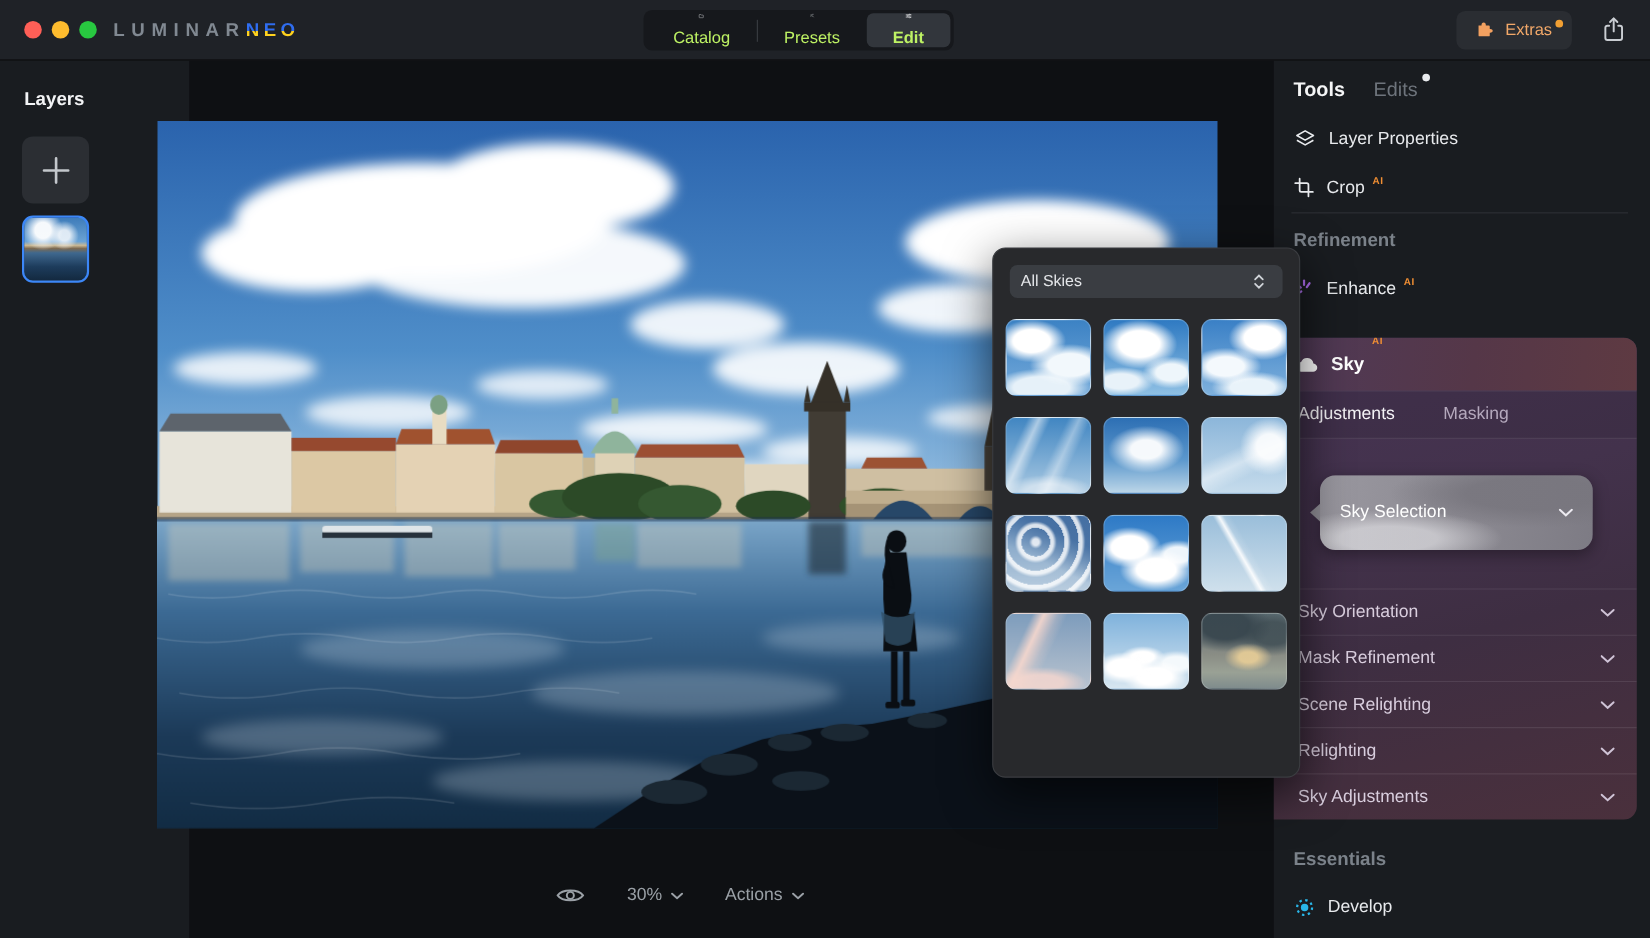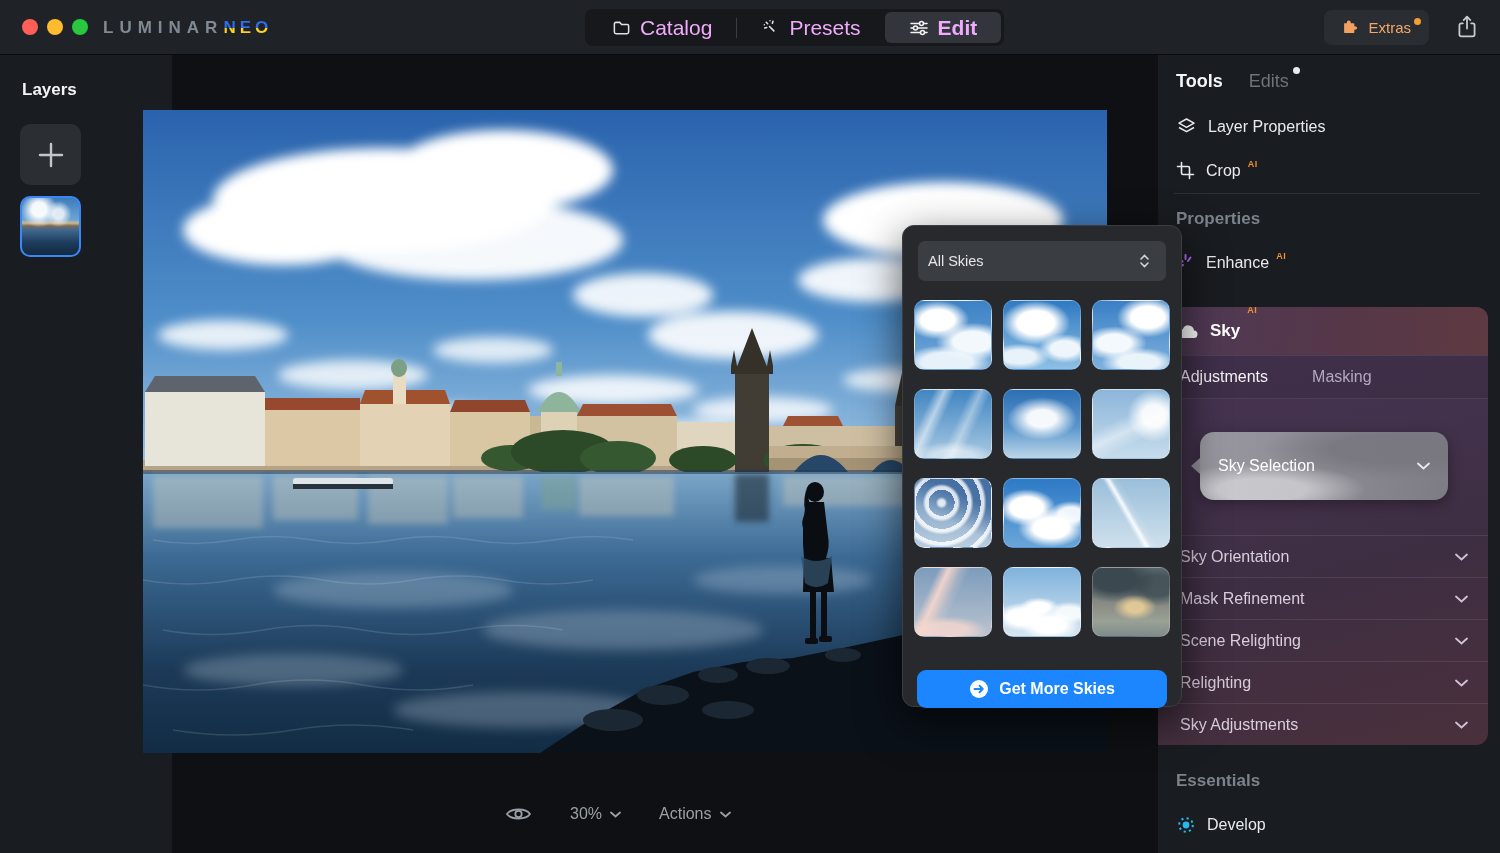--- a/index.html
+++ b/index.html
@@ -13,21 +13,21 @@
   .traffic { position:absolute; top:19px; left:22px; display:flex; gap:9px; }
   .traffic span { width:16px; height:16px; border-radius:50%; display:block; }
   .logo { position:absolute; left:103px; top:18px; display:flex; align-items:center; }
   .logo .lum { font-size:17px; font-weight:bold; letter-spacing:6px; color:#818992; }
   .logo .neo { font-size:17px; font-weight:bold; letter-spacing:4px;
     background:linear-gradient(180deg,#2f6df0 0%,#2f6df0 52%,#ffd21e 52%,#ffd21e 100%);
     -webkit-background-clip:text; background-clip:text; color:transparent; }
   .tabgroup { position:absolute; left:585px; top:9px; height:37px; background:#16181c;
     border-radius:8px; display:flex; align-items:center; padding:3px; }
   .tab { height:31px; display:flex; align-items:center; gap:9px; padding:0 24px;
-    color:#f0abfc; font-size:21px; border-radius:6px; cursor:default; }
+    color:#bef264; font-size:15px; border-radius:6px; cursor:default;flex-direction:column; }
   .tab.active { background:#32363c; font-weight:bold; }
   .tabsep { width:1px; height:20px; background:#3a3d43; }
   .extras { position:absolute; right:71px; top:10px; height:35px; background:#2a2d32;
     border-radius:8px; display:flex; align-items:center; gap:9px; padding:0 18px; }
   .extras .lbl { color:#f2a869; font-size:15px; }
   .extras .dot { position:absolute; right:8px; top:8px; width:7px; height:7px; border-radius:50%; background:#f2a033; }
   .sharebtn { position:absolute; right:20px; top:14px; }
 
   
   .sidebar { position:absolute; left:0; top:55px; bottom:0; width:172px; background:#191c20; }
@@ -85,21 +85,21 @@
   .sky-sel-btn::before { content:""; position:absolute; left:-9px; top:26px;
     border-top:8px solid transparent; border-bottom:8px solid transparent; border-right:9px solid #8e8c94; }
   .sky-sections { }
   .sky-sec { height:42px; display:flex; align-items:center; justify-content:space-between;
     padding:0 20px 0 22px; border-top:1px solid rgba(255,255,255,.09); color:#d9cede; font-size:16px; }
 
   
   .popup { position:absolute; left:902px; top:225px; width:280px; height:482px; background:#28292c;
     border:1px solid #3b3d41; border-radius:12px; z-index:50; box-shadow:0 14px 44px rgba(0,0,0,.65);
     padding:15px 12px 14px; }
-  .popup-select { height:40px; margin:0 3px 19px; background:#3a3d42; border-radius:7px;
+  .popup-select { height:30px; margin:0 3px 19px; background:#3a3d42; border-radius:7px;
     display:flex; align-items:center; justify-content:space-between; padding:0 16px 0 10px;
     color:#e4e6e9; font-size:14.5px; }
   .thumbgrid { display:grid; grid-template-columns:repeat(3,78px); grid-auto-rows:70px; gap:19px 11px; justify-content:center; }
   .thumb { border-radius:10px; border:1px solid rgba(255,255,255,.18); }
   .cta { margin:33px 2px 0; height:38px; background:#1b86ff; border-radius:9px; display:flex;
     align-items:center; justify-content:center; gap:10px; color:#fff; font-size:16px; font-weight:bold; }
 
   
   .t1{background:radial-gradient(ellipse 55% 38% at 30% 28%,#fff 0 40%,rgba(255,255,255,0) 75%),radial-gradient(ellipse 62% 36% at 76% 60%,#f2f8fc 0 42%,rgba(255,255,255,0) 78%),radial-gradient(ellipse 70% 30% at 42% 90%,#e6f1f9 0 48%,rgba(255,255,255,0) 84%),linear-gradient(180deg,#3c82c4,#74aada)}
   .t2{background:radial-gradient(ellipse 58% 42% at 42% 32%,#fff 0 42%,rgba(255,255,255,0) 78%),radial-gradient(ellipse 45% 28% at 80% 70%,#eef6fb 0 40%,rgba(255,255,255,0) 76%),radial-gradient(ellipse 50% 24% at 20% 82%,#e8f2f9 0 42%,rgba(255,255,255,0) 80%),linear-gradient(180deg,#2f7ac2,#8fc0e4)}
@@ -367,21 +367,21 @@
     <div class="toolrow" style="top:106px">
       <svg class="ic" width="19" height="19" viewBox="0 0 19 19" fill="none" stroke="#e8eaed" stroke-width="1.6" stroke-linecap="round">
           <path d="M5.5 1.5 V12 a1.5 1.5 0 0 0 1.5 1.5 H17.5"></path>
           <path d="M1.5 5.5 H12 a1.5 1.5 0 0 1 1.5 1.5 V17.5"></path>
         </svg>
       <span>Crop</span>
       <span class="ai">AI</span>
     </div>
 
     <div class="rp-divider"></div>
-    <div class="sec-title" style="top:154px">Properties</div>
+    <div class="sec-title" style="top:154px">Refinement</div>
 
     <div class="toolrow" style="top:198px">
       <svg class="ic" width="19" height="19" viewBox="0 0 19 19" fill="none" stroke="#b06ef2" stroke-width="2" stroke-linecap="round">
           <path d="M9.5 2 L9.5 6"></path>
           <path d="M3.5 6 L6.5 8.5"></path>
           <path d="M14.5 4.5 L12 8"></path>
           <path d="M4 13.5 L7 12"></path>
         </svg>
       <span>Enhance</span>
       <span class="ai">AI</span>
@@ -466,22 +466,15 @@
       <div class="thumb t4" title="cirrus-wisps"></div>
       <div class="thumb t5" title="soft-cloud-deep-blue"></div>
       <div class="thumb t6" title="feathered-cirrus"></div>
       <div class="thumb t7" title="altocumulus-pattern"></div>
       <div class="thumb t8" title="bright-cumulus-blue"></div>
       <div class="thumb t9" title="diagonal-contrail"></div>
       <div class="thumb t10" title="sunset-pink-wisps"></div>
       <div class="thumb t11" title="cumulus-field-light"></div>
       <div class="thumb t12" title="storm-clouds-golden"></div>
     </div>
-    <div class="cta">
-      <svg class="ic" width="20" height="20" viewBox="0 0 20 20">
-          <circle cx="10" cy="10" r="9" fill="#ffffff"></circle>
-          <path d="M5.5 10 H13.5 M10.5 6.8 L13.8 10 L10.5 13.2" stroke="#1b86ff" stroke-width="1.9" fill="none" stroke-linecap="round" stroke-linejoin="round"></path>
-        </svg>
-      <span>Get More Skies</span>
-    </div>
   </div>
 
 </div>
 
 </body></html>

